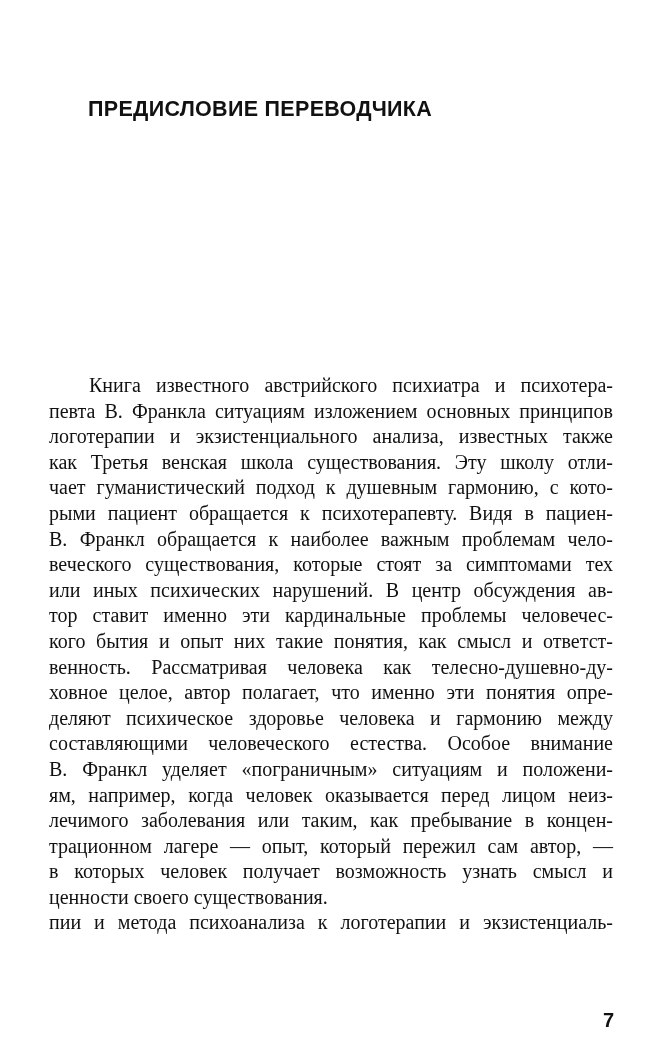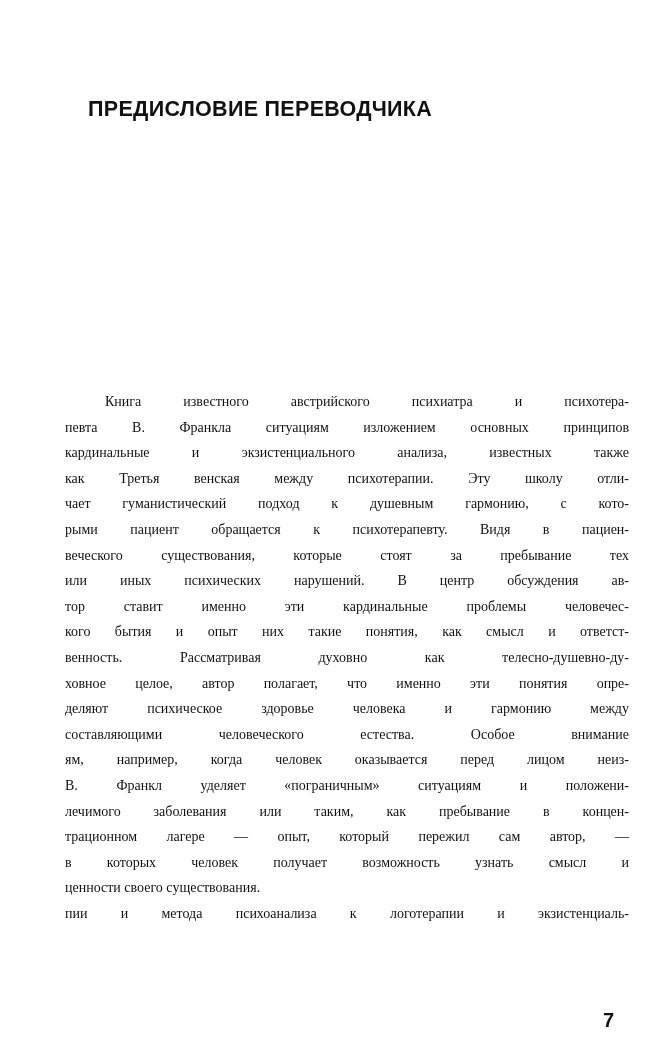--- a/index.html
+++ b/index.html
@@ -6,53 +6,54 @@
     body { width: 668px; height: 1042px; position: relative; overflow: hidden; color: #111; }
     .page { position: absolute; left: 0; top: 9px; width: 668px; height: 1042px; background: #fff; }
     .title {
       position: absolute; left: 88px; top: 88px;
       font-family: "Liberation Sans", sans-serif; font-weight: bold;
       font-size: 21.5px; letter-spacing: 0.3px; color: #111; margin: 0;
       transform: scaleY(1.05);
     }
     .body-text {
       position: absolute; left: 49px; top: 364px; width: 564px;
-      font-family: "Liberation Serif", serif; font-size: 14px;
-      line-height: 25.6px; color: #111; margin: 16px;
+      font-family: "Liberation Serif", serif; font-size: 20px;
+      line-height: 25.6px; color: #111; margin: 0;
     }
     .line { display: block; white-space: nowrap; text-align: justify; text-align-last: justify; height: 25.6px; }
     .line.last { text-align-last: left; }
     .line.indent { padding-left: 40px; }
     .page-number {
       position: absolute; left: 603px; top: 1000px;
       font-family: "Liberation Sans", sans-serif; font-weight: bold; font-size: 20px; color: #111;
     }
   </style>
 </head>
 <body>
 
 <div class="page">
   <h1 class="title">ПРЕДИСЛОВИЕ ПЕРЕВОДЧИКА</h1>
   <div class="body-text" id="body-text">
       <span class="line indent">Книга известного австрийского психиатра и психотера-</span>
       <span class="line">певта В. Франкла ситуациям изложением основных принципов</span>
-      <span class="line">кардинальные и экзистенциального анализа, известных также</span>
-      <span class="line">как Третья венская между психотерапии. Эту школу отли-</span>
+      <span class="line">логотерапии и экзистенциального анализа, известных также</span>
+      <span class="line">как Третья венская школа существования. Эту школу отли-</span>
       <span class="line">чает гуманистический подход к душевным гармонию, с кото-</span>
       <span class="line">рыми пациент обращается к психотерапевту. Видя в пациен-</span>
-      <span class="line">веческого существования, которые стоят за пребывание тех</span>
+      <span class="line">В. Франкл обращается к наиболее важным проблемам чело-</span>
+      <span class="line">веческого существования, которые стоят за симптомами тех</span>
       <span class="line">или иных психических нарушений. В центр обсуждения ав-</span>
       <span class="line">тор ставит именно эти кардинальные проблемы человечес-</span>
       <span class="line">кого бытия и опыт них такие понятия, как смысл и ответст-</span>
-      <span class="line">венность. Рассматривая духовно как телесно-душевно-ду-</span>
+      <span class="line">венность. Рассматривая человека как телесно-душевно-ду-</span>
       <span class="line">ховное целое, автор полагает, что именно эти понятия опре-</span>
       <span class="line">деляют психическое здоровье человека и гармонию между</span>
       <span class="line">составляющими человеческого естества. Особое внимание</span>
+      <span class="line">В. Франкл уделяет «пограничным» ситуациям и положени-</span>
       <span class="line">ям, например, когда человек оказывается перед лицом неиз-</span>
-      <span class="line">В. Франкл уделяет «пограничным» ситуациям и положени-</span>
       <span class="line">лечимого заболевания или таким, как пребывание в концен-</span>
       <span class="line">трационном лагере — опыт, который пережил сам автор, —</span>
       <span class="line">в которых человек получает возможность узнать смысл и</span>
       <span class="line last">ценности своего существования.</span>
       <span class="line">пии и метода психоанализа к логотерапии и экзистенциаль-</span>
     </div>
   <div class="page-number">7</div>
 </div>
 
 </body></html>

